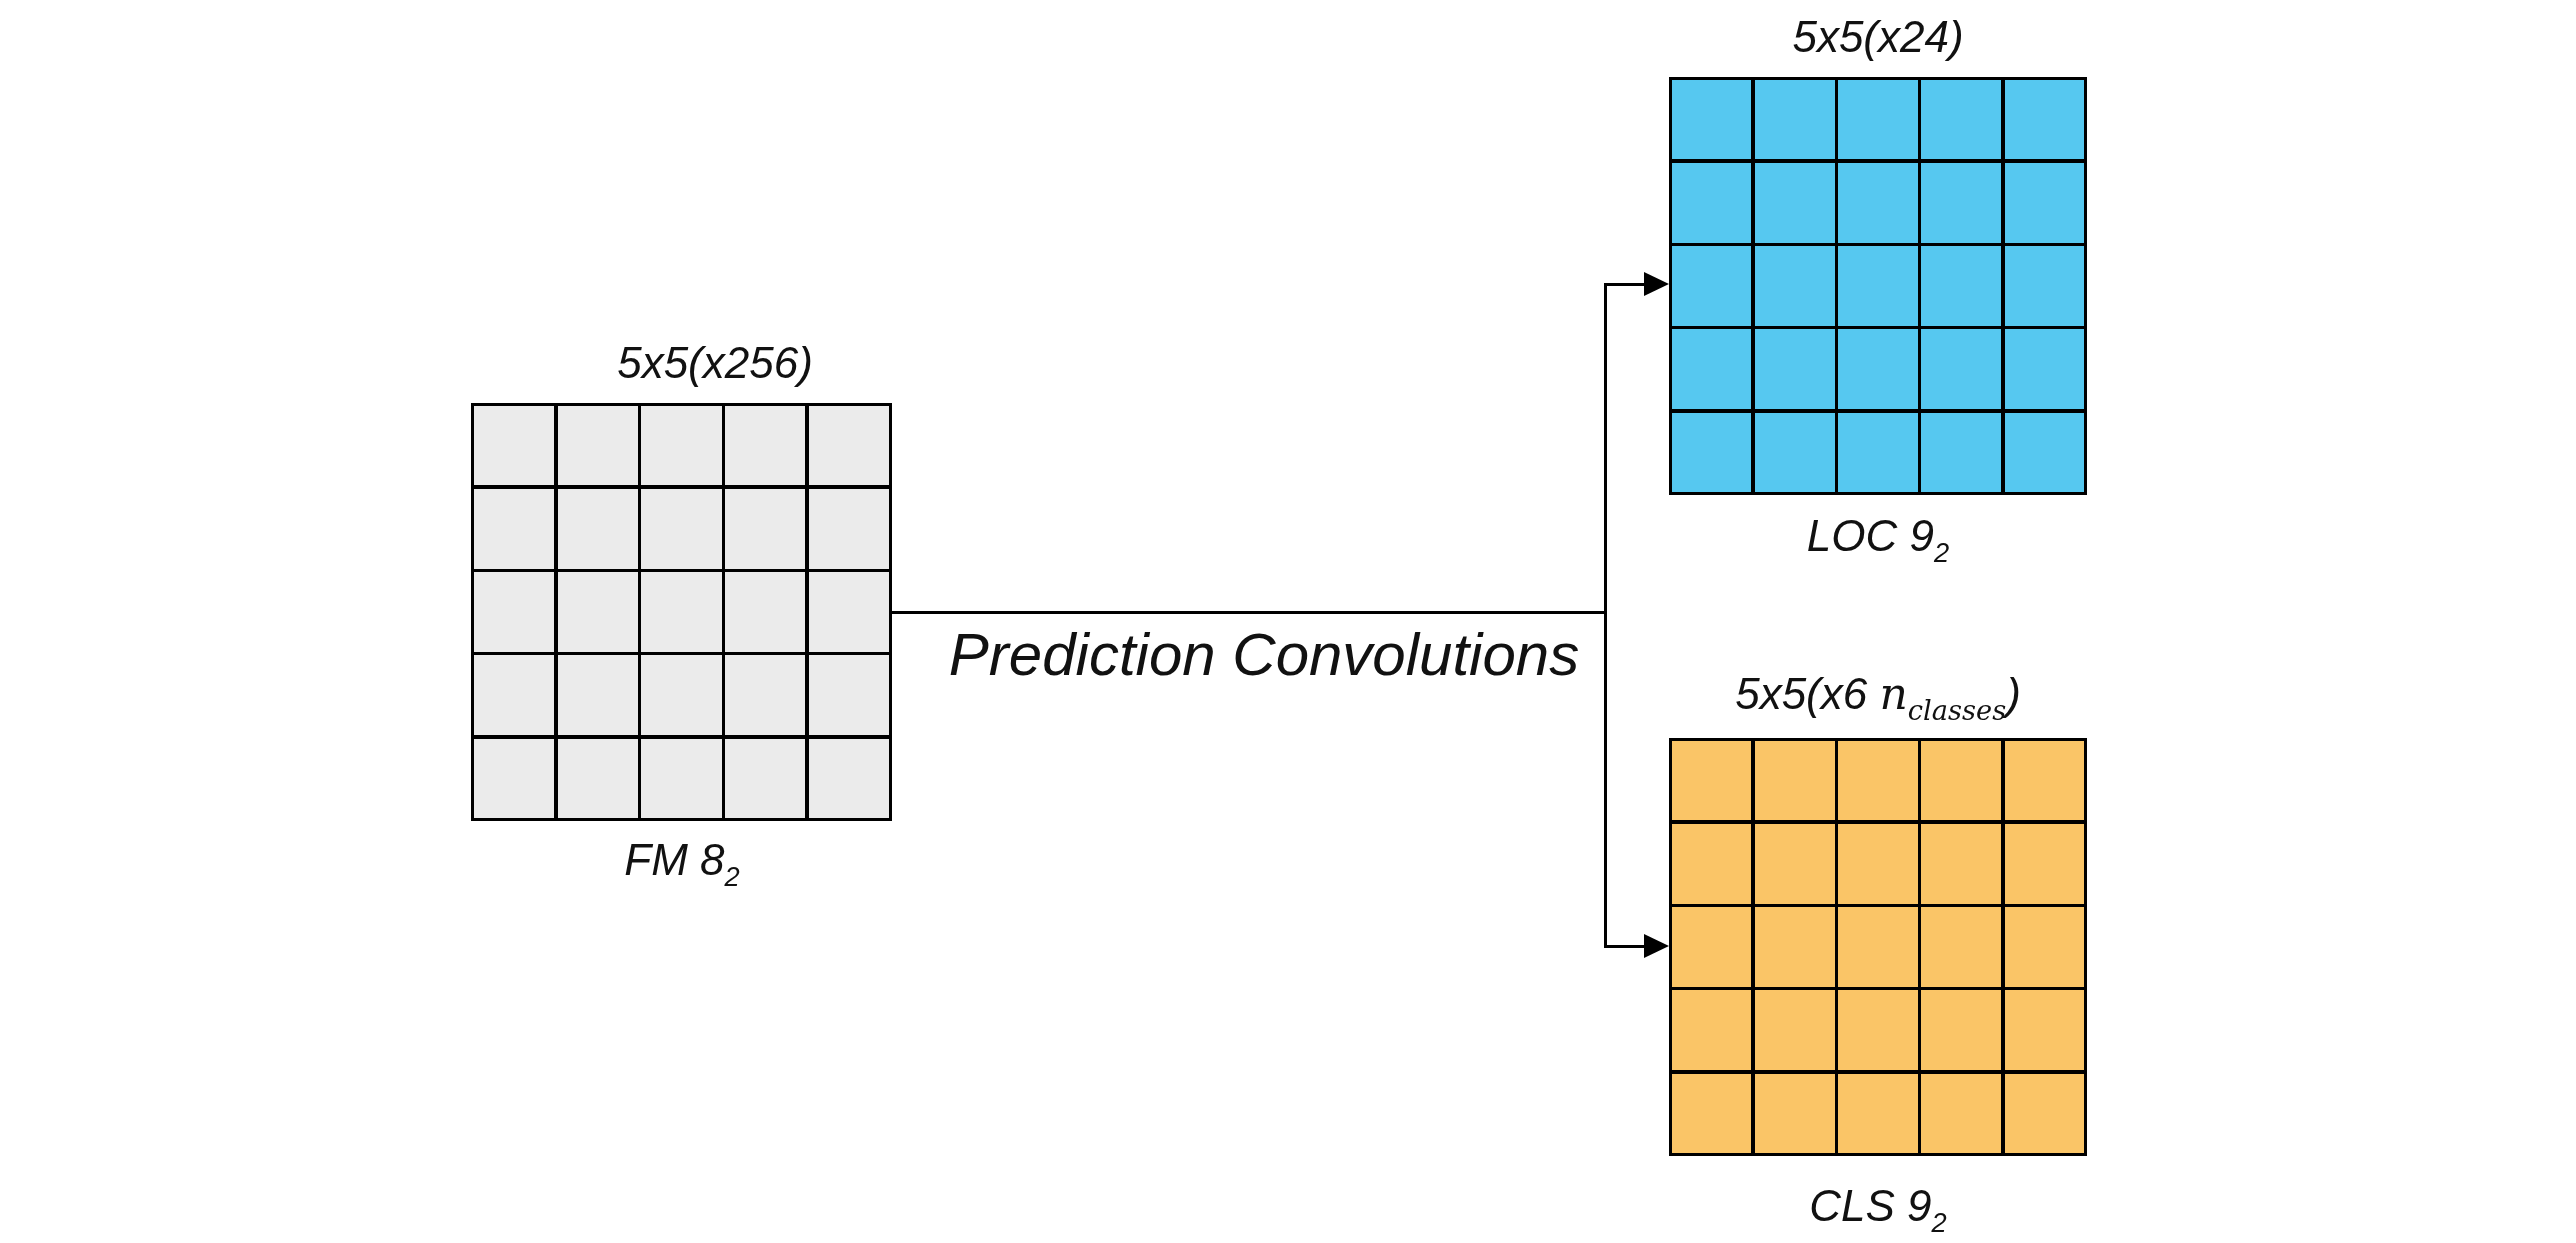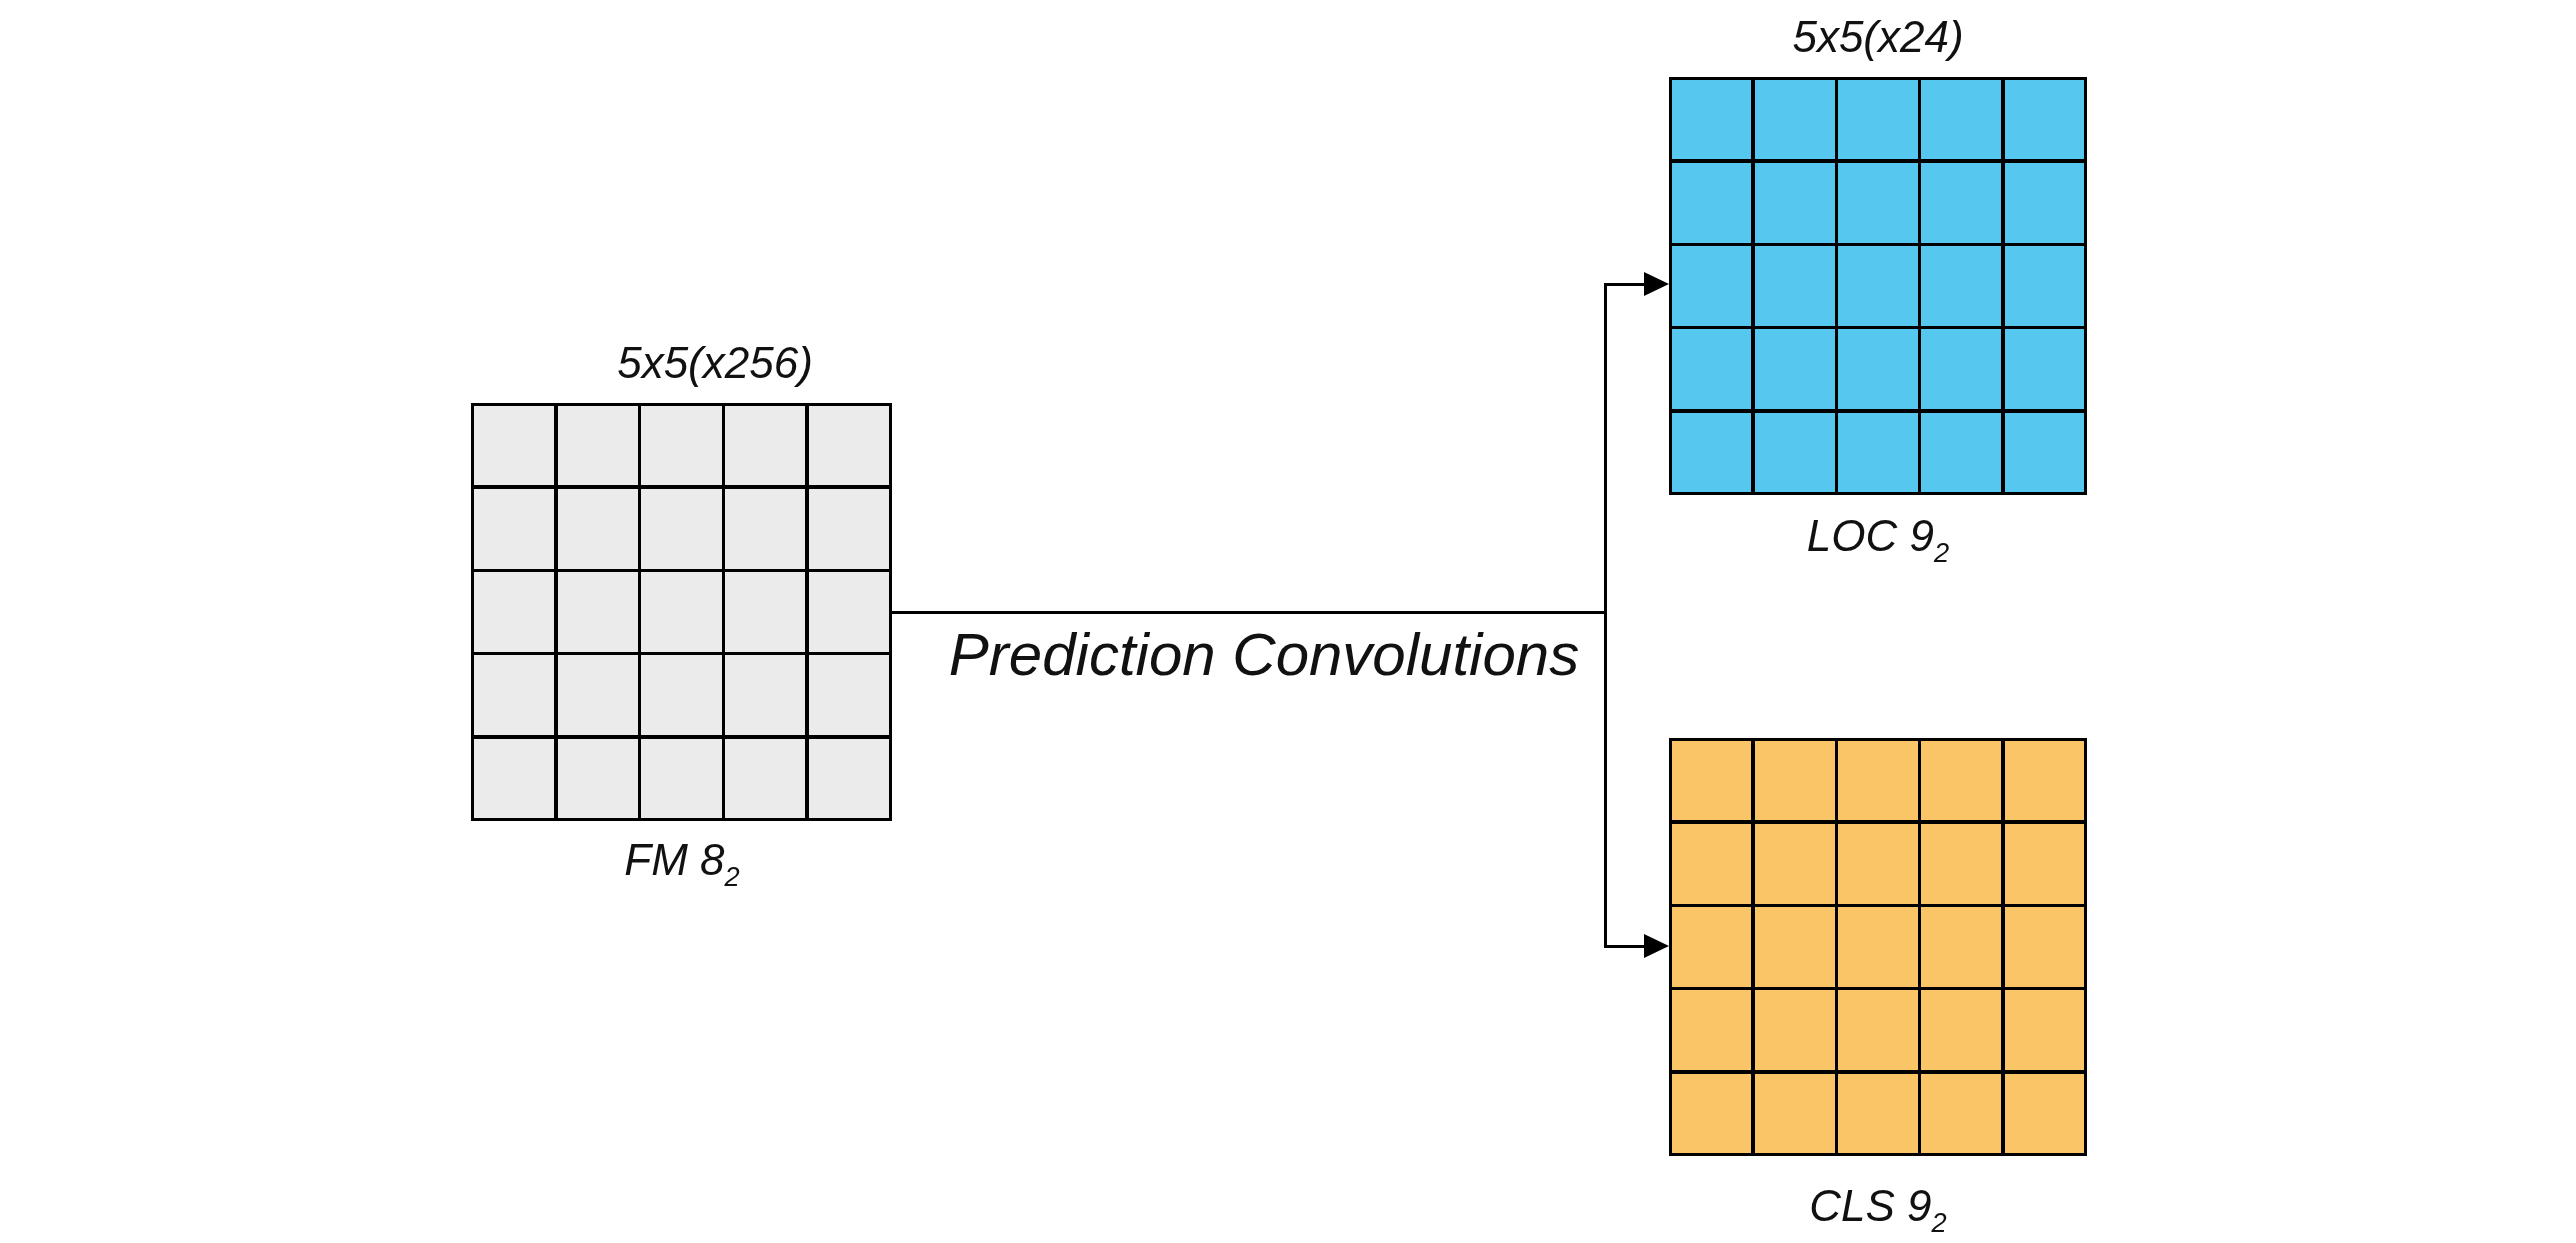--- a/index.html
+++ b/index.html
@@ -132,20 +132,23 @@
       <div class="cell" style="background: rgb(86, 200, 240);"></div>
       <div class="cell" style="background: rgb(86, 200, 240);"></div>
       <div class="cell" style="background: rgb(86, 200, 240);"></div>
       <div class="cell" style="background: rgb(86, 200, 240);"></div>
       <div class="cell" style="background: rgb(86, 200, 240);"></div>
     </div>
   <div class="label" style="left:1878px; top:511px;">
     <span>LOC 9</span><span class="sub">2</span>
   </div>
 
+  <div class="label" style="left:1878px; top:669px;">
+    <span>5x5(x6 </span><span class="mathvar">n</span><span class="mathvar sub">classes</span><span>)</span>
+  </div>
   <div class="grid" style="left: 1669px; top: 738px; width: 418px; height: 418px; grid-template-columns: repeat(5, 1fr); grid-template-rows: repeat(5, 1fr);">
       <div class="cell" style="background: rgb(250, 197, 103);"></div>
       <div class="cell" style="background: rgb(250, 197, 103);"></div>
       <div class="cell" style="background: rgb(250, 197, 103);"></div>
       <div class="cell" style="background: rgb(250, 197, 103);"></div>
       <div class="cell" style="background: rgb(250, 197, 103);"></div>
       <div class="cell" style="background: rgb(250, 197, 103);"></div>
       <div class="cell" style="background: rgb(250, 197, 103);"></div>
       <div class="cell" style="background: rgb(250, 197, 103);"></div>
       <div class="cell" style="background: rgb(250, 197, 103);"></div>

